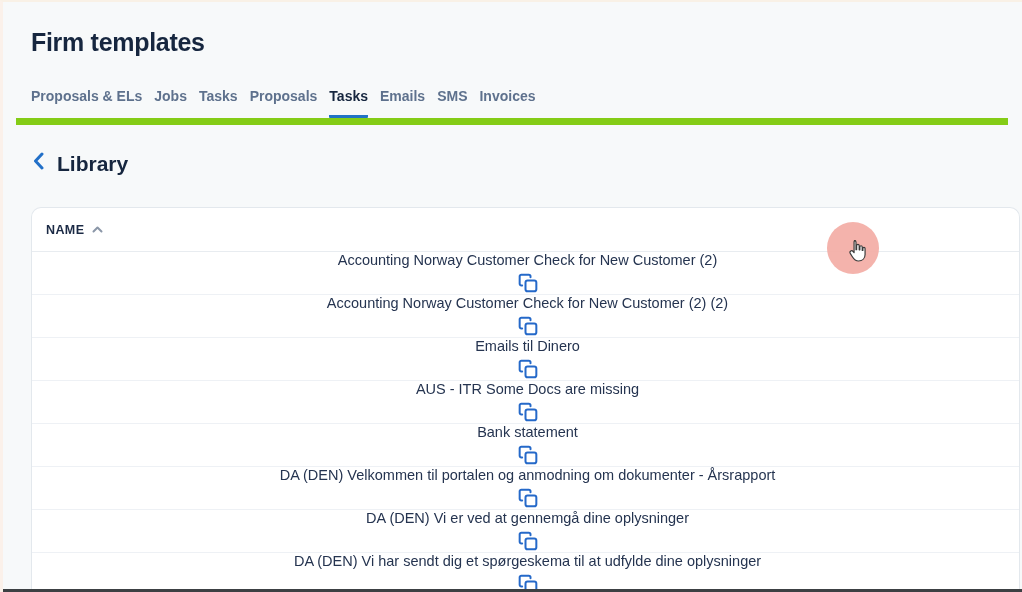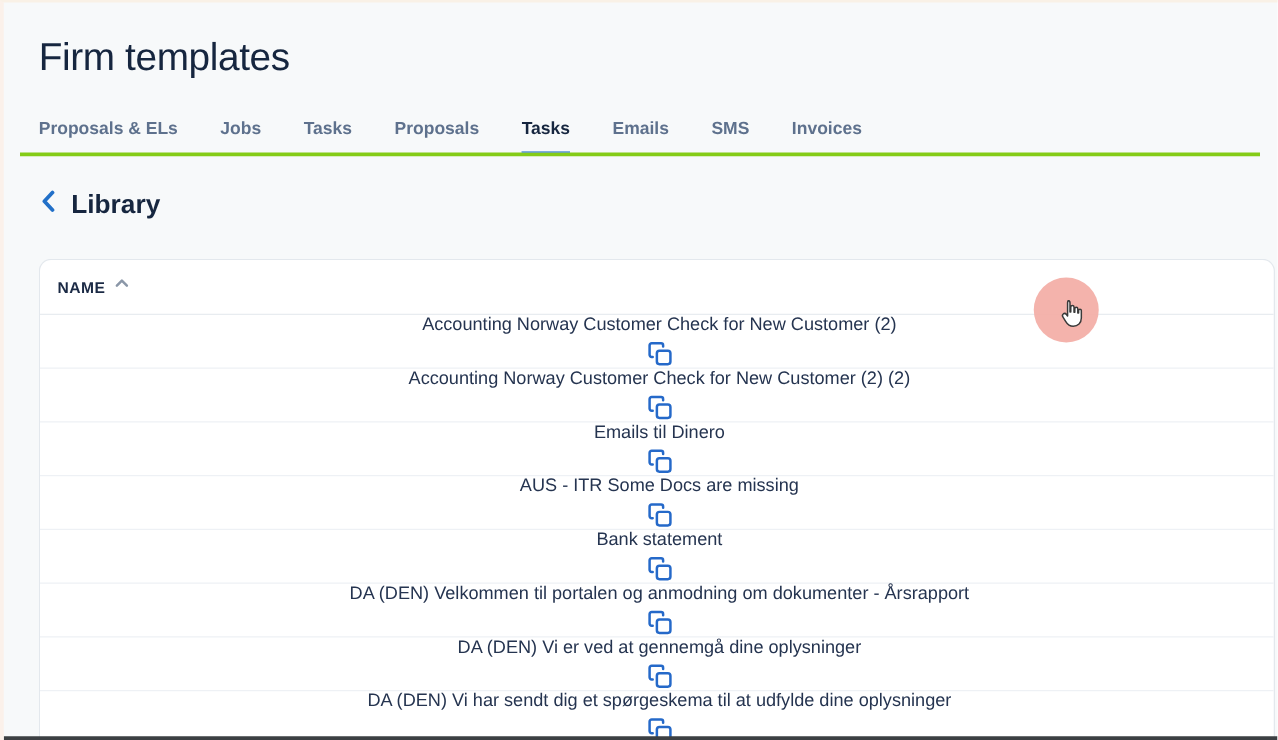--- a/index.html
+++ b/index.html
@@ -14,30 +14,30 @@
   }
   
   .bottom-edge {
     position: absolute; left: 0; right: 0; bottom: 0; height: 3px;
     background: #3c4043; z-index: 50;
   }
 
   
   .page-title {
     position: absolute; left: 28px; top: 26px;
-    font-size: 31px; font-weight: 400; letter-spacing: -0.3px;
+    font-size: 25px; font-weight: 700; letter-spacing: -0.3px;
     color: #16263f;
   }
 
   
   .tab-bar {
     position: absolute; left: 13px; right: 14px; top: 86px;
-    display: flex; gap: 34px; align-items: flex-end;
+    display: flex; gap: 12px; align-items: flex-start;
     padding-left: 15px;
-    border-bottom: 3px solid #84cc16;
+    border-bottom: 7px solid #84cc16;
     overflow: hidden; white-space: nowrap;
     height: 37px;
   }
   .tab {
     background: none; border: none; cursor: pointer;
     font-family: inherit;
     font-size: 14px; font-weight: 700; color: #5e718d;
     padding: 0 0 11px 0;
     border-bottom: 3px solid transparent;
     margin-bottom: -2px;
@@ -65,21 +65,21 @@
     border-bottom: none;
     border-radius: 10px 10px 0 0;
     overflow: hidden;
   }
   .thead {
     display: flex; align-items: center;
     height: 44px; padding: 0 14px;
     border-bottom: 1px solid #e8ecf0;
   }
   .th {
-    display: flex; align-items: flex-start; gap: 8px;
+    display: flex; align-items: center; gap: 8px;
     background: none; border: none; cursor: pointer; padding: 0;
     font-family: inherit;
     font-size: 12.5px; font-weight: 700; letter-spacing: 0.4px;
     color: #1b2a45;
   }
   .rows { display: block; }
   .row {
     display: flex; align-items: center; justify-content: space-between;
     height: 43px; padding: 0 10px 0 14px;
     border-bottom: 1px solid #eef1f5;

